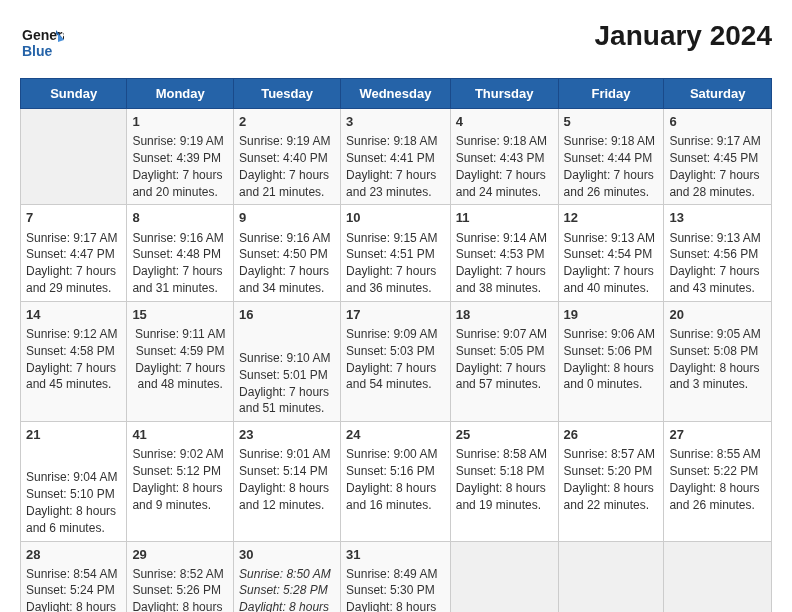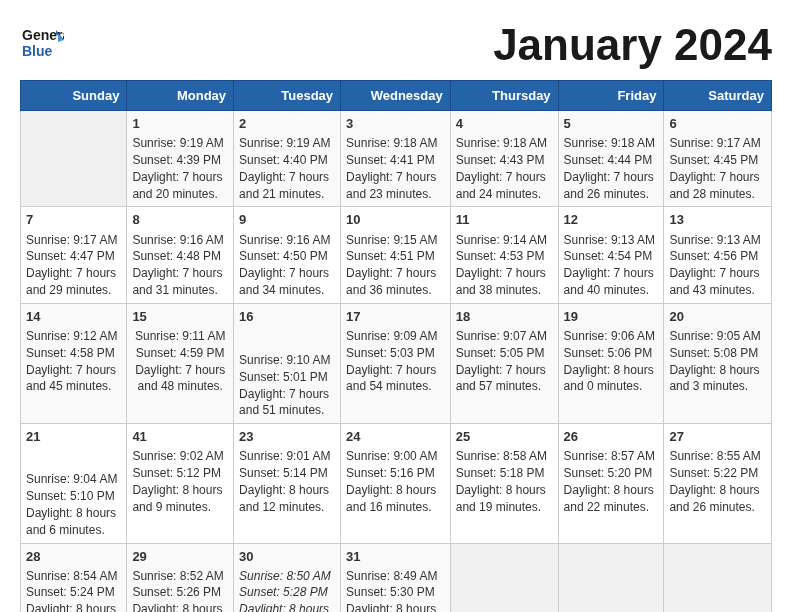--- a/index.html
+++ b/index.html
@@ -17,41 +17,41 @@
       margin-bottom: 10px;
     }
     .logo {
       display: flex;
       align-items: center;
     }
     .title-block {
       text-align: right;
     }
     .month-title {
-      font-size: 44px;
+      font-size: 28px;
       font-weight: bold;
       color: #1a1a1a;
       margin-left: 12px;
     }
     .location-title {
       font-size: 16px;
       color: #333;
     }
     table {
       width: 100%;
       border-collapse: collapse;
       font-size: 11px;
     }
     thead tr {
       background-color: #2563a8;
       color: #fff;
     }
     thead th {
       padding: 7px 7px;
-      text-align: right;
+      text-align: center;
       font-size: 13px;
       font-weight: bold;
       border: 1px solid #1a4a8a;
     }
     tbody tr {
       vertical-align: top;
     }
     tbody td {
       border: 1px solid #ccc;
       padding: 4px 5px;

